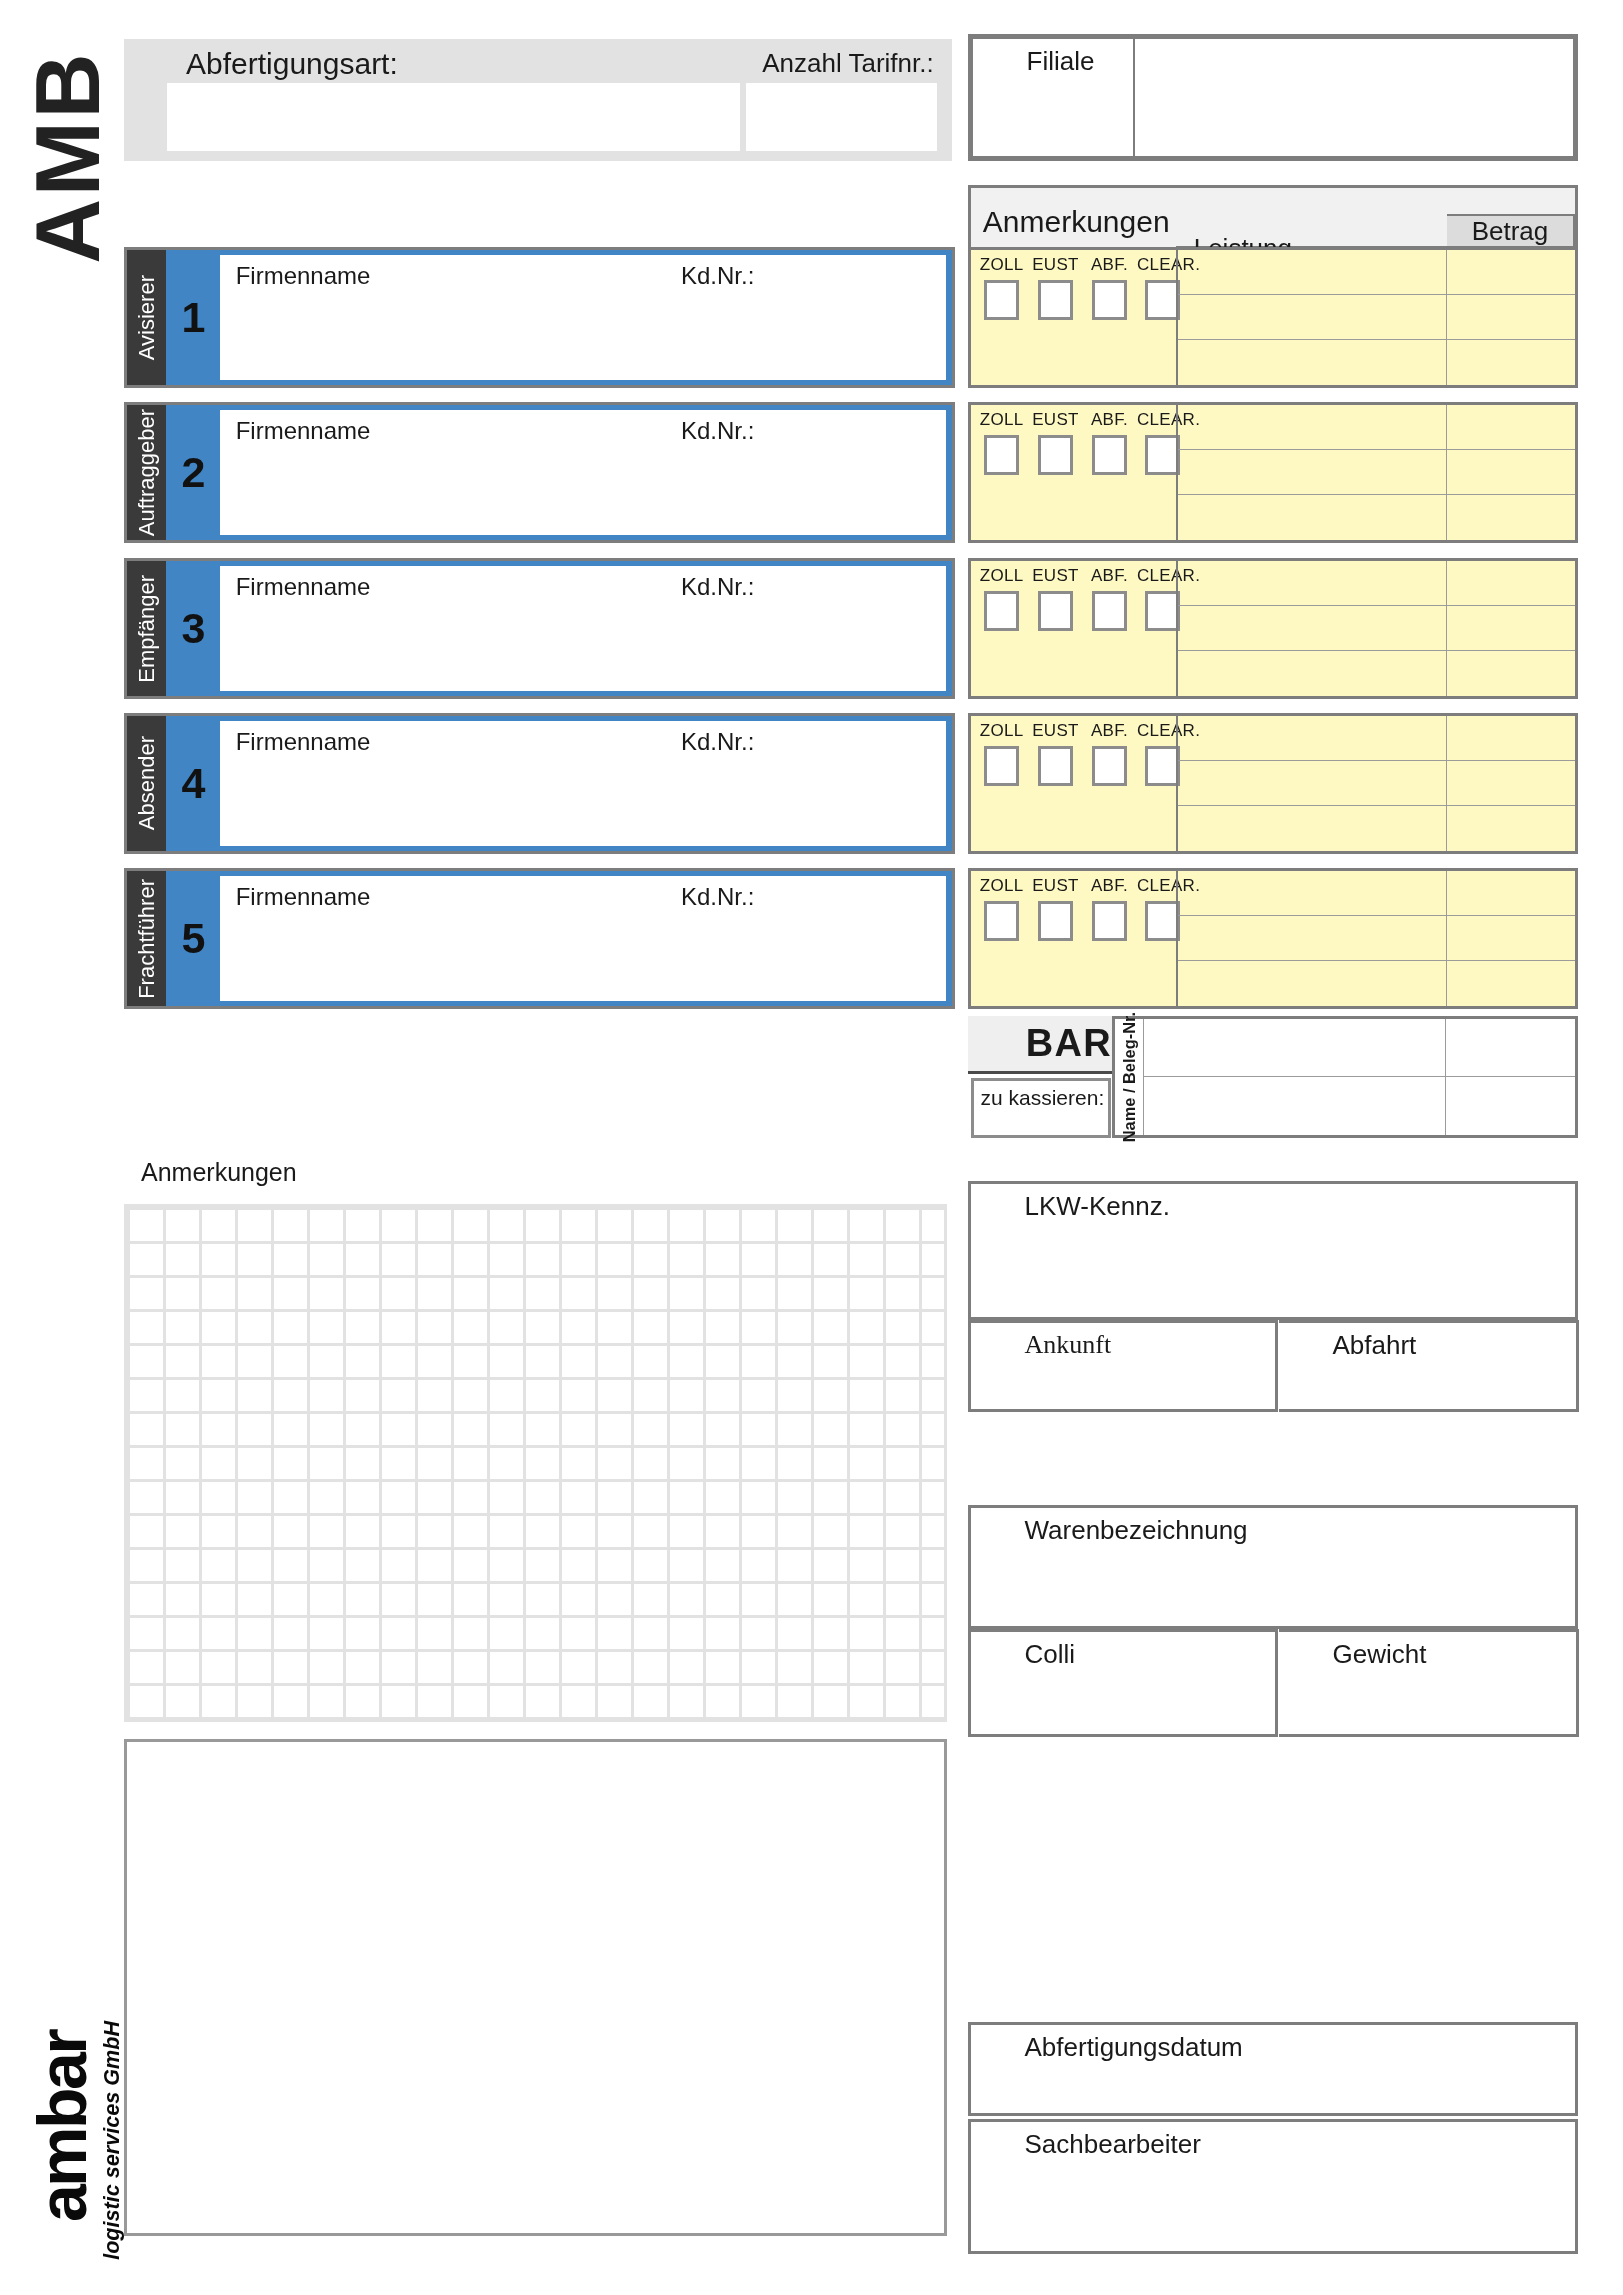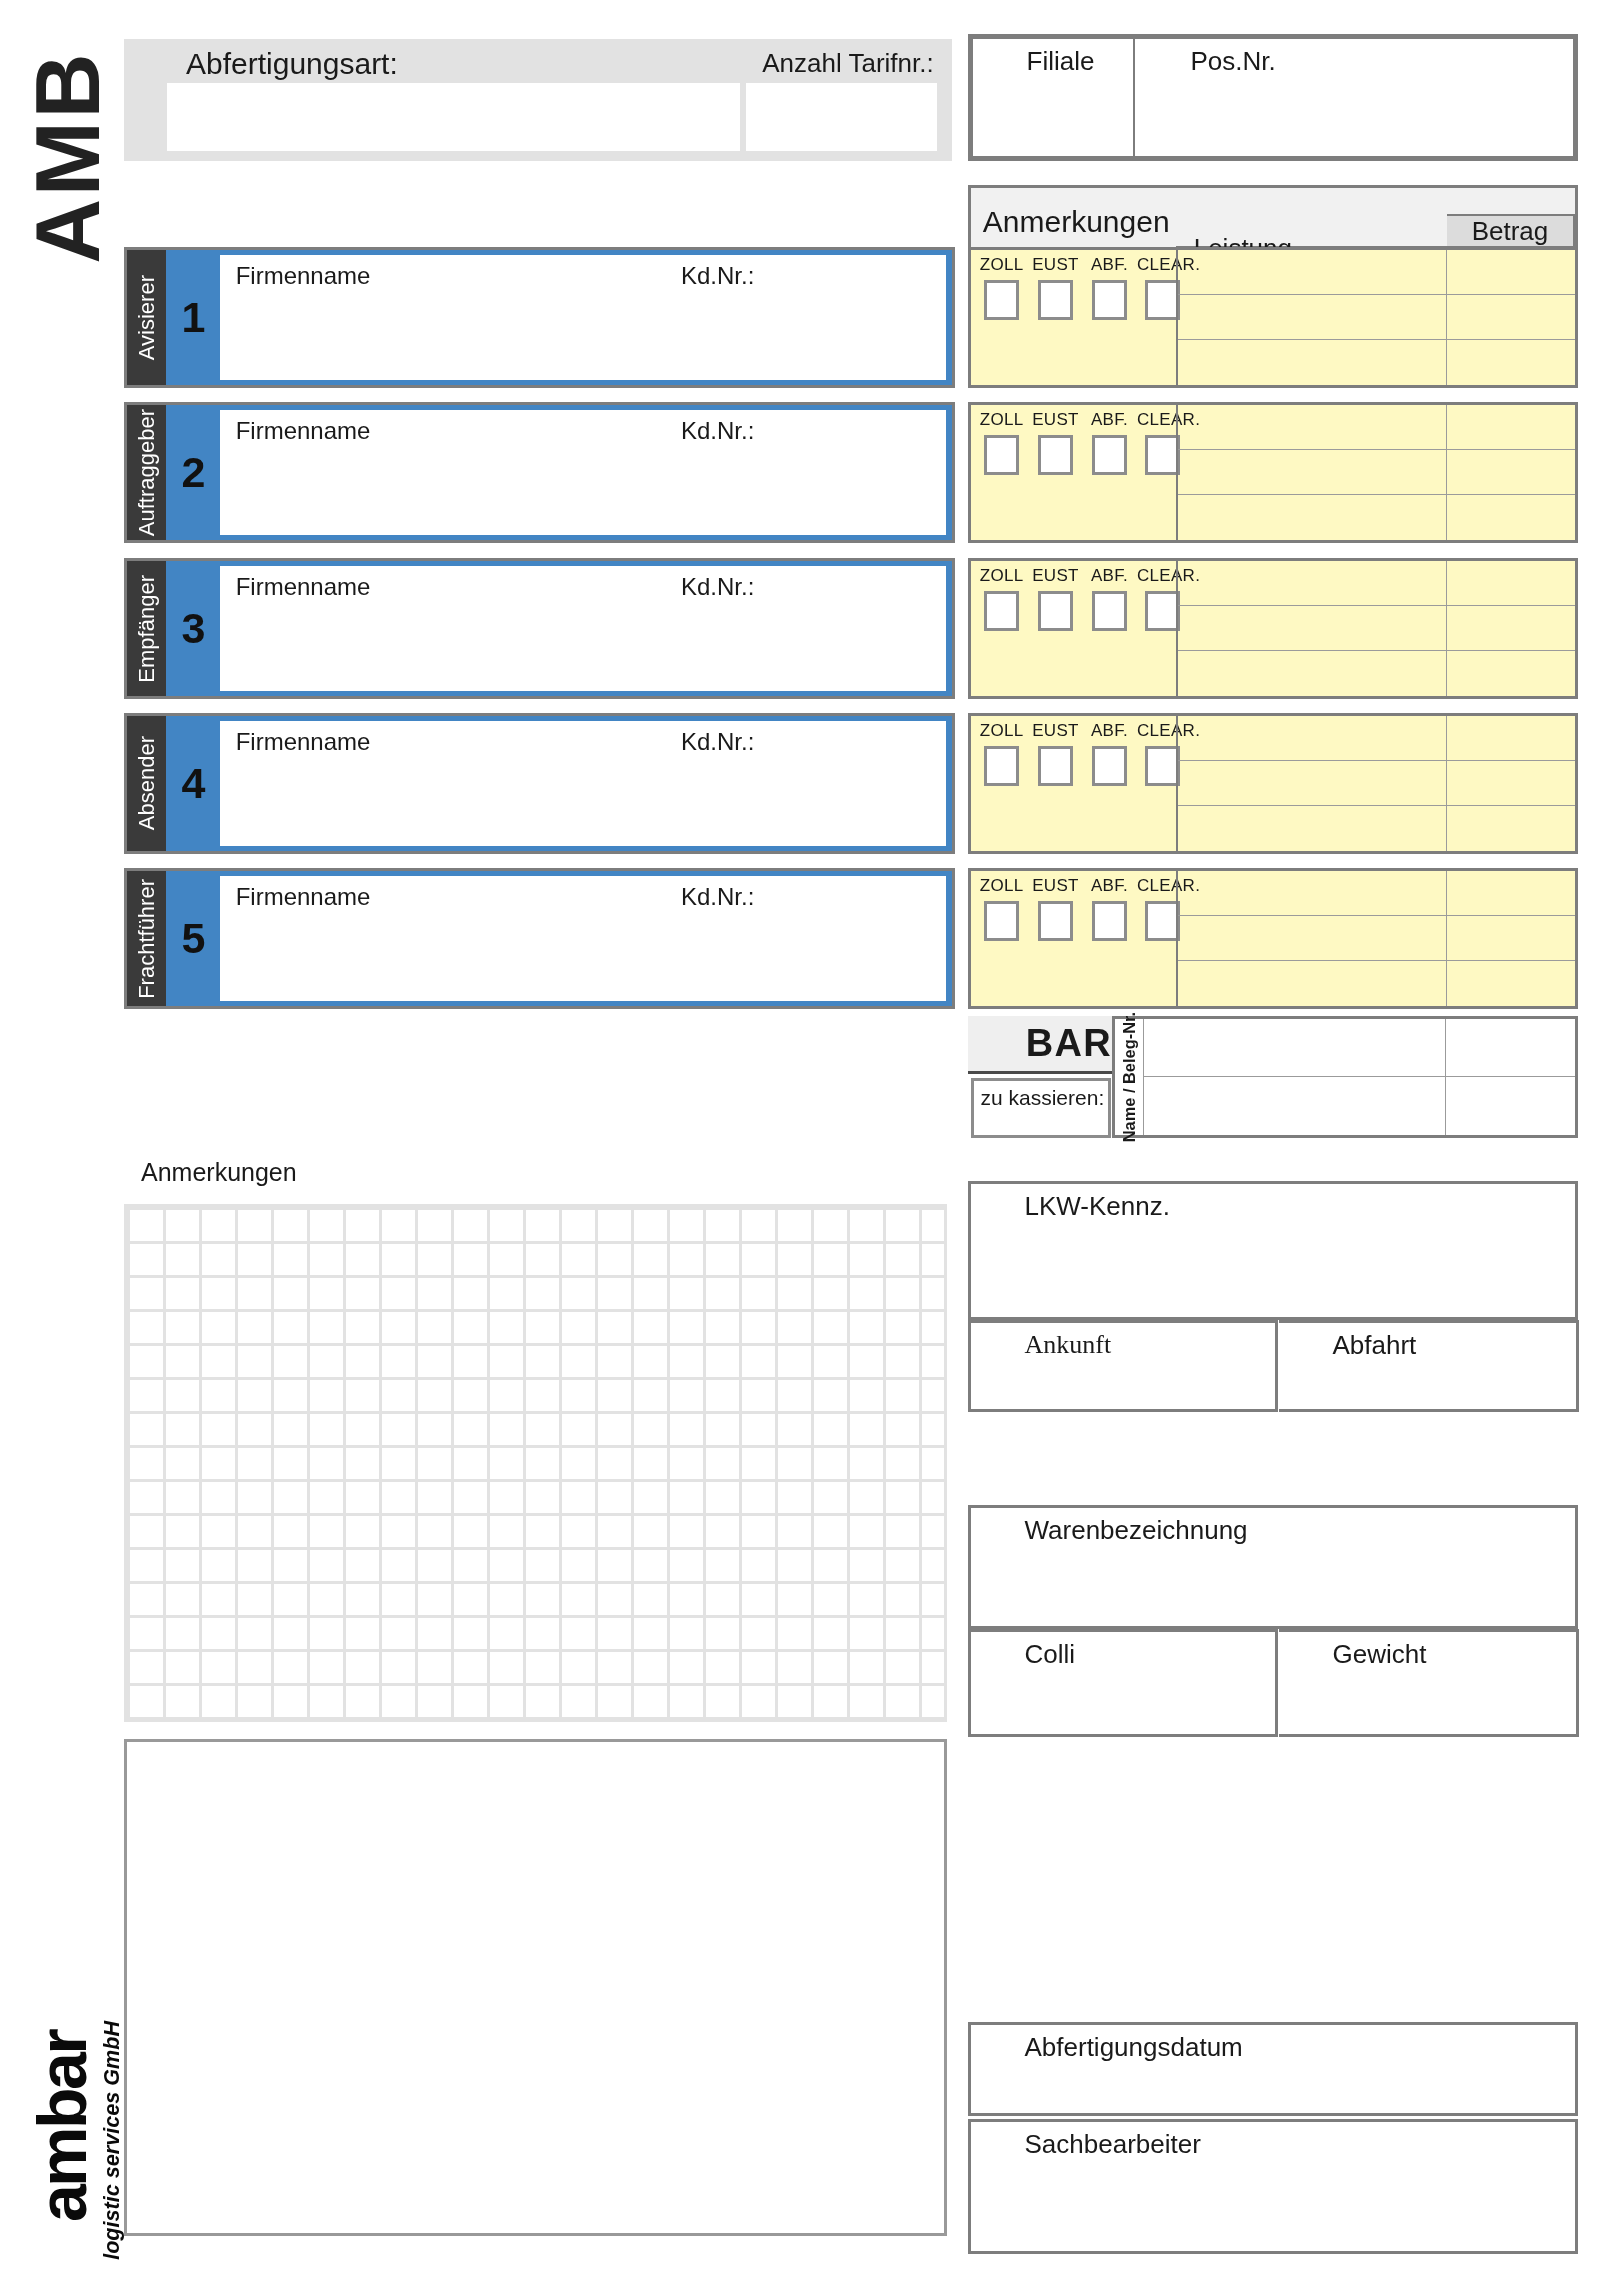--- a/index.html
+++ b/index.html
@@ -103,23 +103,20 @@
   <span class="abs" id="abf-label">Abfertigungsart:</span>
   <span class="abs" id="anz-label">Anzahl Tarifnr.:</span>
   <div class="abs" id="abf-input"></div>
   <div class="abs" id="anz-input"></div>
 </div>
 
 <div class="abs" id="filiale-box">
   <div class="abs" id="filiale-cell">
     <span class="cell-label">Filiale</span>
   </div>
-  <div class="abs" id="posnr-cell">
-    <span class="cell-label">Pos.Nr.</span>
-  </div>
 </div>
 
 <div class="abs" id="abr-header">
   <span class="abs" id="abr-title">Anmerkungen</span>
   <div class="abs" id="abr-cols">
     <div class="hdr-cell" id="col-leistung">Leistung</div>
     <div class="hdr-cell" id="col-betrag">Betrag</div>
   </div>
 </div>
 

